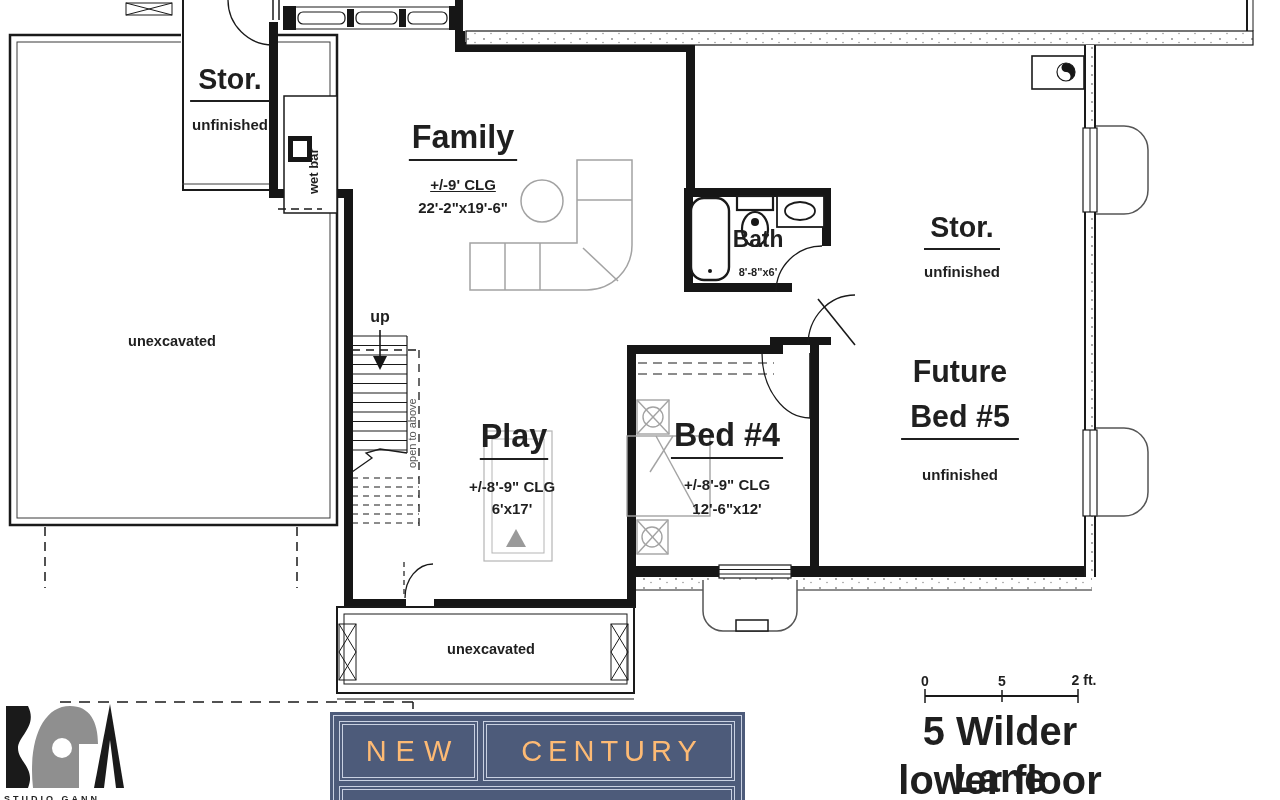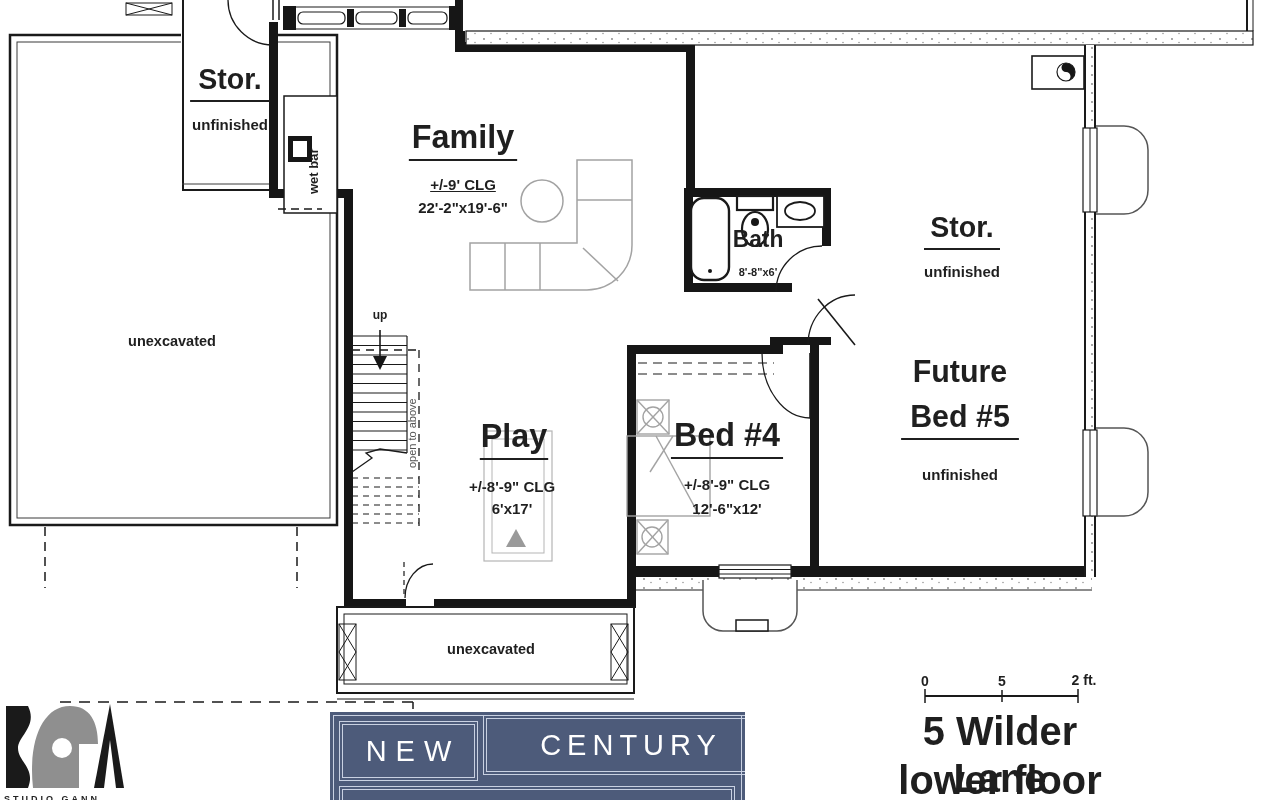--- a/index.html
+++ b/index.html
@@ -11,24 +11,24 @@
   .room-name.ul{border-bottom:2.5px solid #1f1f1f;padding-bottom:5px;}
   .room-sub{font-size:15px;}
   .room-dim{font-size:15px;}
   .tiny{font-size:11px;}
   .vert{writing-mode:vertical-rl;transform:rotate(180deg);text-align:center;font-weight:700;}
   
   .ncm{position:absolute;left:330px;top:712px;width:415px;height:95px;background:#4d5b7a;overflow:hidden;}
   .ncm-frame{position:absolute;left:3px;top:3px;right:3px;bottom:-6px;border:1px solid #c9d1e2;}
   .ncm-cell{position:absolute;border:1px solid #c9d1e2;}
   .ncm-cell-in{position:absolute;left:2px;top:2px;right:2px;bottom:2px;border:1px solid #c9d1e2;
-               display:flex;align-items:center;justify-content:center;color:#ffffff;font-size:29px;
+               display:flex;align-items:center;justify-content:center;color:#fdba74;font-size:29px;
                font-family:"Liberation Sans",sans-serif;font-weight:400;}
   .ncm-new{left:9px;top:9px;width:137px;height:58px;}
-  .ncm-century{left:153px;top:3px;width:250px;height:58px;padding-left:38px;}
+  .ncm-century{left:153px;top:9px;width:250px;height:58px;}
   .ncm-modern{left:9px;top:74px;width:394px;height:60px;}
   .ncm-modern .ncm-cell-in{font-size:44px;letter-spacing:26px;align-items:flex-start;padding-top:4px;}
   .sp8{letter-spacing:9px;text-indent:9px;}
   .sp6{letter-spacing:6px;text-indent:6px;}
   .title-line{position:absolute;font-weight:700;transform:scaleX(.97);text-align:center;}
   .sga-tag{position:absolute;left:4px;top:794px;width:140px;font-size:9px;letter-spacing:3px;font-weight:700;color:#222;}
 </style>
 </head>
 <body>
 
@@ -288,21 +288,21 @@
 
   <div class="lbl room-name ul" style="left:668px;top:417px;width:118px;font-size:34px;">Bed #4</div>
   <div class="lbl room-dim" style="left:666px;top:477px;width:122px;">+/-8'-9" CLG</div>
   <div class="lbl room-dim" style="left:670px;top:501px;width:114px;">12'-6"x12'</div>
 
   <div class="lbl" style="left:120px;top:334px;width:104px;font-size:14.5px;">unexcavated</div>
   <div class="lbl" style="left:436px;top:642px;width:110px;font-size:14.5px;">unexcavated</div>
 
   <div class="vert" style="position:absolute;left:306px;top:131px;height:80px;font-size:13px;">wet bar</div>
 
-  <div class="lbl" style="left:366px;top:309px;width:28px;font-size:12px;">up</div>
+  <div class="lbl" style="left:366px;top:309px;width:28px;font-size:16px;">up</div>
   <div class="vert" style="position:absolute;left:406px;top:385px;height:96px;font-size:11px;font-weight:400;color:#555;">open to above</div>
 
   <div class="lbl" style="left:917px;top:674px;width:16px;font-size:14px;">0</div>
   <div class="lbl" style="left:994px;top:674px;width:16px;font-size:14px;">5</div>
   <div class="lbl" style="left:1058px;top:673px;width:52px;font-size:14px;">2 ft.</div>
 
   <div class="title-line" style="left:878px;top:708px;width:244px;font-size:41px;">5 Wilder Lane</div>
   <div class="title-line" style="left:862px;top:757px;width:276px;font-size:41px;">lower floor plan</div>
 
   <div class="ncm">

